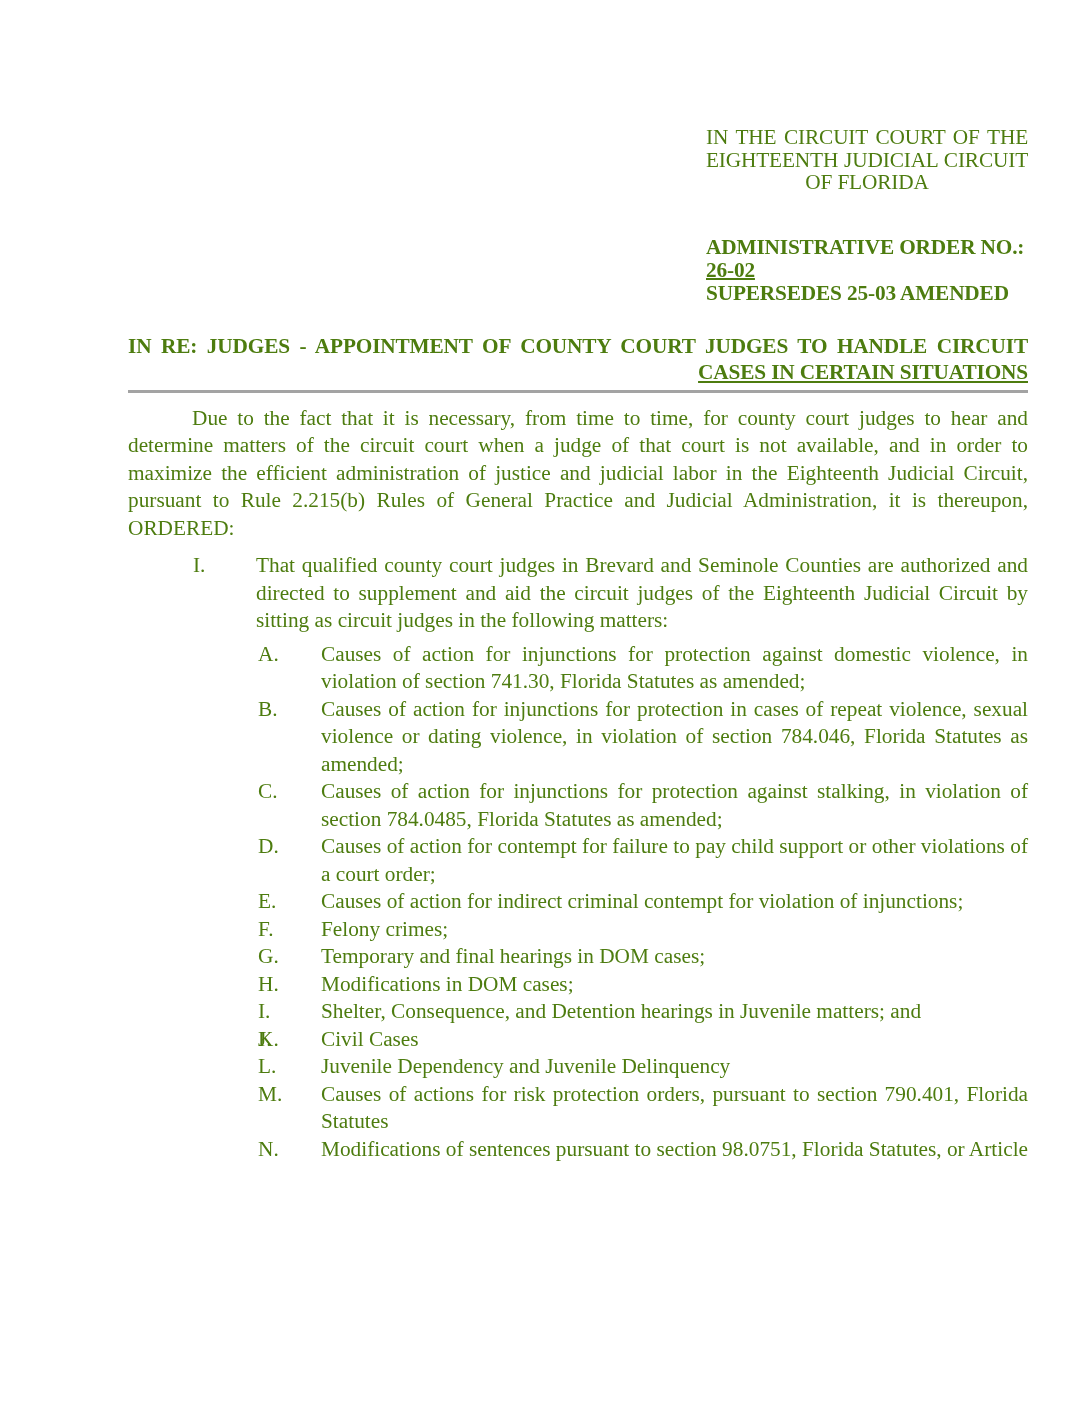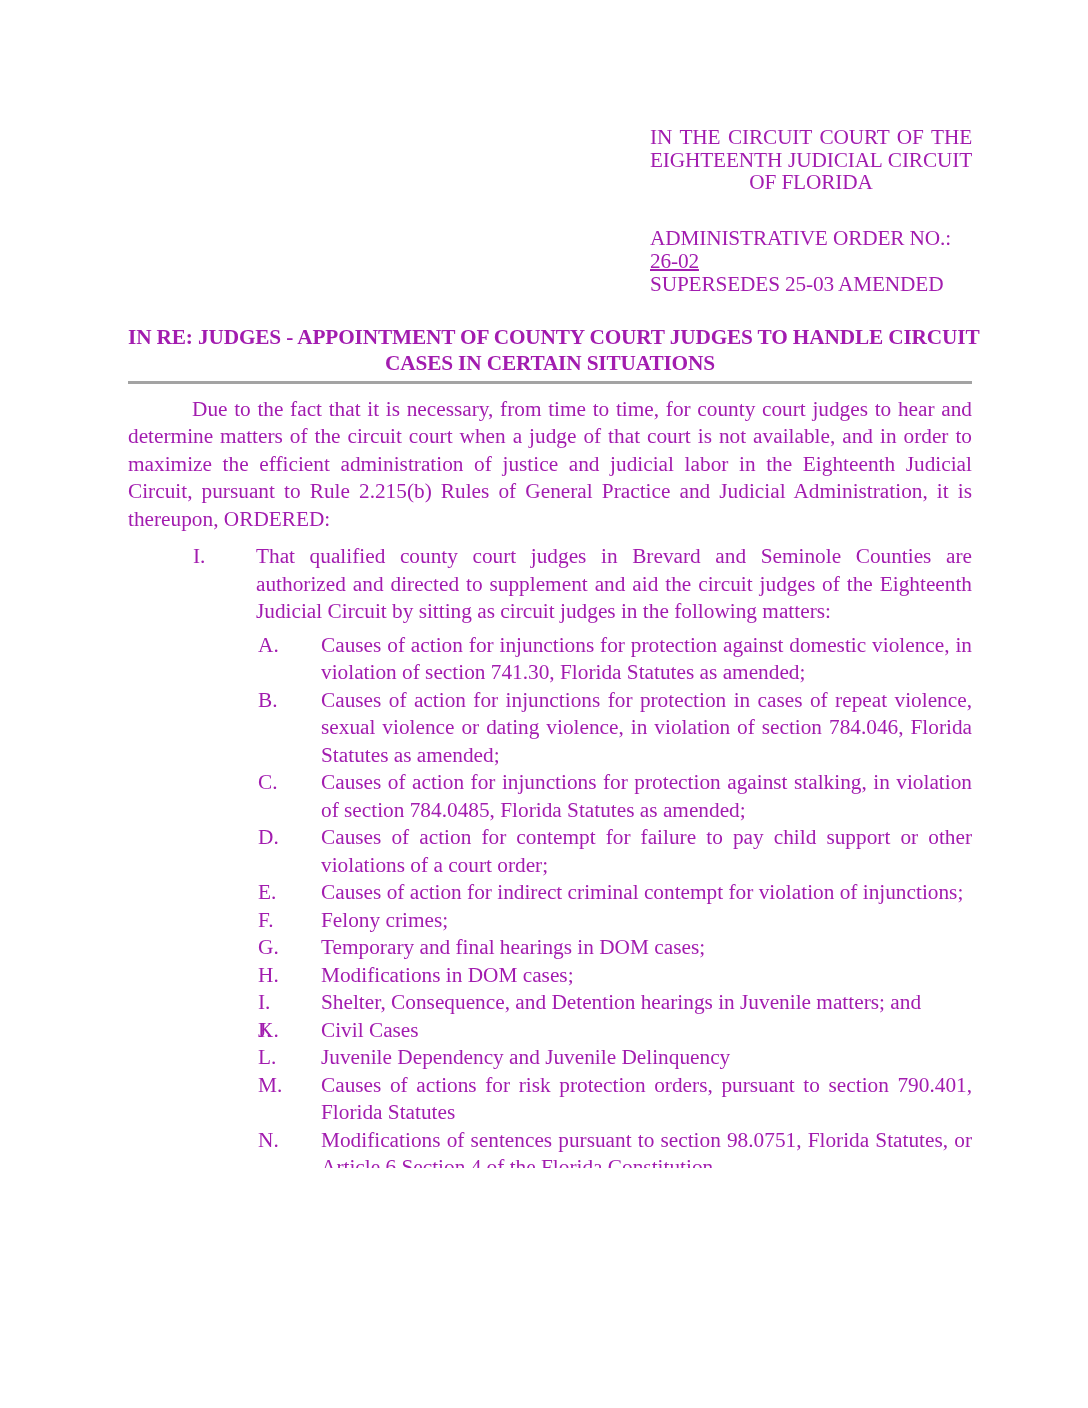--- a/index.html
+++ b/index.html
@@ -5,23 +5,23 @@
   html, body {
     margin: 0;
     padding: 0;
     background: #ffffff;
   }
   .page {
     position: relative;
     width: 1088px;
     height: 1168px;
     box-sizing: border-box;
-    padding: 126px 116px 0 128px;
+    padding: 126px 60px 0 128px;
     background: #ffffff;
-    color: #a21caf;
+    color: #4d7c0f;
     font-family: "Liberation Serif", "DejaVu Serif", serif;
     font-size: 21.3px;
     line-height: 27.5px;
     overflow: hidden;
   }
   
   .court-block {
     width: 322px;
     margin-left: auto;
     line-height: 22.5px;
@@ -31,41 +31,41 @@
     letter-spacing: -0.15px;
     text-align: center;
   }
   .court-line.justify {
     text-align: justify;
     text-align-last: justify;
   }
   .order-block {
     width: 322px;
     margin-left: auto;
-    margin-top: 33px;
-    font-weight: normal;
+    margin-top: 42px;
+    font-weight: bold;
     line-height: 23px;
   }
   .order-line { white-space: nowrap; letter-spacing: -0.15px; }
   .order-number { text-decoration: underline; text-decoration-thickness: 2px; }
   
   .doc-title {
     margin-top: 28px;
     font-weight: bold;
     line-height: 26px;
     padding-bottom: 5px;
     border-bottom: 3px solid #a3a3a3;
   }
   .title-line1 {
     text-align: justify;
     text-align-last: justify;
     white-space: nowrap;
     letter-spacing: -0.15px;
   }
-  .title-line2 { text-align: center; letter-spacing: -0.15px; }
+  .title-line2 { text-align: right; letter-spacing: -0.15px; text-decoration: underline; }
   
   .opening {
     margin-top: 12px;
     text-indent: 64px;
     text-align: justify;
   }
   .section {
     position: relative;
     margin-top: 10px;
     padding-left: 128px;

